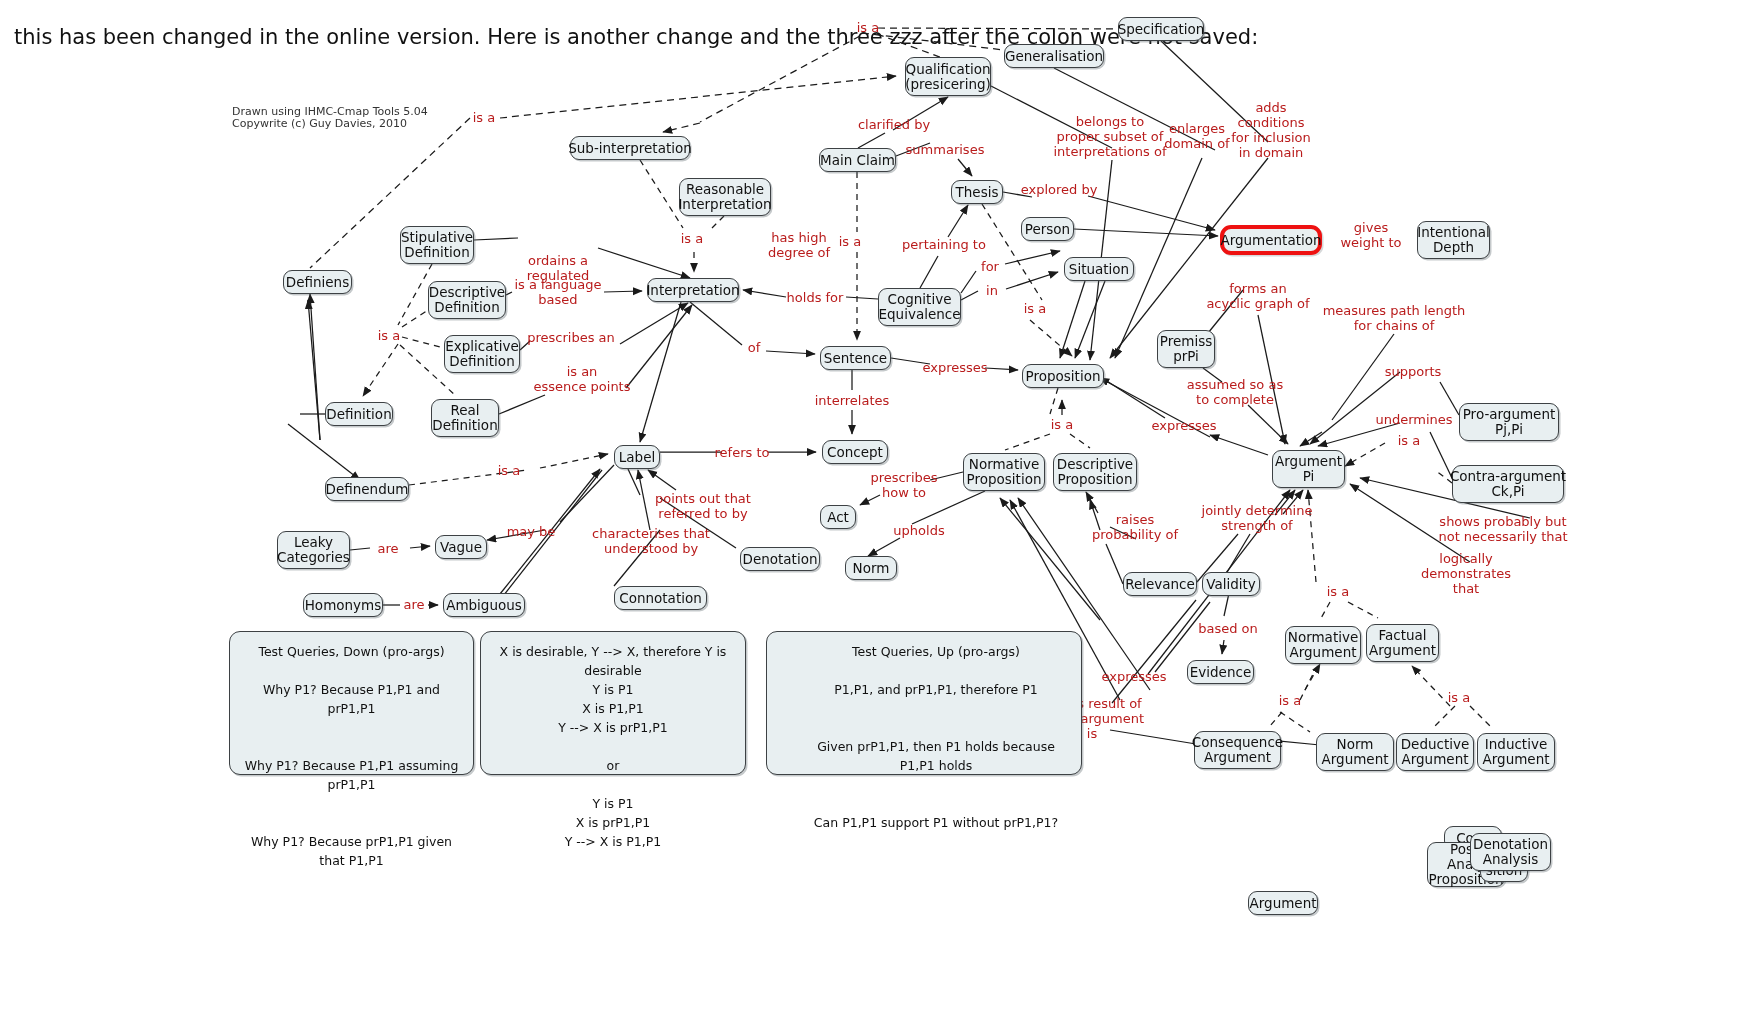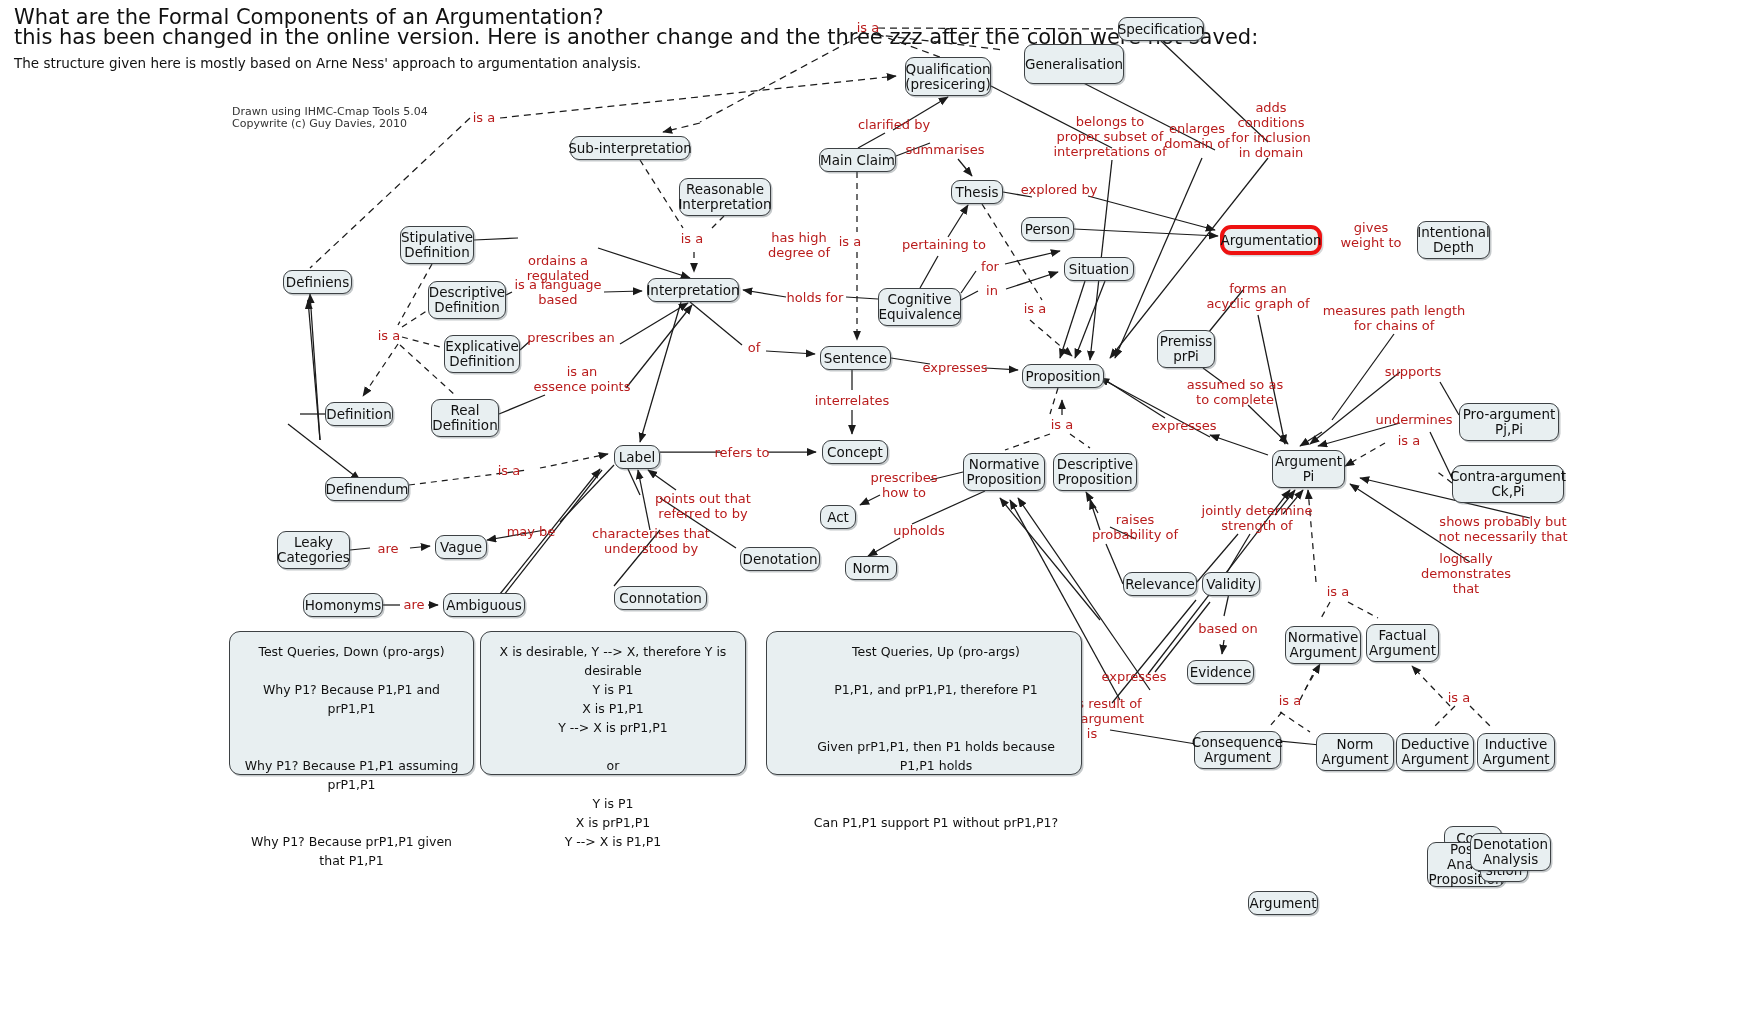--- a/index.html
+++ b/index.html
@@ -31,23 +31,21 @@
 
   .lbl{position:absolute;font-size:13px;line-height:15px;color:#b91c1c;
        text-align:center;white-space:pre;transform:translate(-50%,-50%);
        background:transparent;}
 </style>
 </head>
 <body>
 
 <div id="canvas">
 
-  <div class="ttl" style="left:14px;top:4px;">What are the Formal Components of an Argumentation?</div>
   <div class="ttl" style="left:14px;top:24px;">this has been changed in the online version. Here is another change and the three zzz after the colon were not saved:</div>
-  <div class="sub" style="left:14px;top:55px;">The structure given here is mostly based on Arne Ness' approach to argumentation analysis.</div>
   <div class="credit" style="left:232px;top:106px;">Drawn using IHMC-Cmap Tools 5.04</div>
   <div class="credit" style="left:232px;top:118px;">Copywrite (c) Guy Davies, 2010</div>
 
   <svg id="edges" viewBox="0 0 1762 1032">
     <defs>
       <marker id="ah" markerWidth="11" markerHeight="11" refX="9.2" refY="4" orient="auto" markerUnits="userSpaceOnUse">
         <path d="M0,0 L10,4 L0,8 z" fill="#1a1a1a"></path>
       </marker>
     </defs>
     <g stroke="#1a1a1a" stroke-width="1.25" fill="none">
@@ -201,21 +199,21 @@
       <path d="M1100,620 L1000,498" marker-end="url(#ah)"></path>
 
       <path d="M1100,530 L1090,500" marker-end="url(#ah)"></path>
 
       <path d="M1475,838 L1462,828"></path>
     </g>
   </svg>
 
   <div id="node-layer">
       <div class="node" style="left: 1118px; top: 17px; width: 86px; height: 24px;">Specification</div>
-      <div class="node" style="left: 1004px; top: 44px; width: 100px; height: 40px; margin-left: 20px;">Generalisation</div>
+      <div class="node" style="left: 1004px; top: 44px; width: 100px; height: 24px;">Generalisation</div>
       <div class="node" style="left: 905px; top: 57px; width: 86px; height: 39px;">Qualification
 (presicering)</div>
       <div class="node" style="left: 570px; top: 136px; width: 120px; height: 24px;">Sub-interpretation</div>
       <div class="node" style="left: 819px; top: 148px; width: 77px; height: 24px;">Main Claim</div>
       <div class="node" style="left: 679px; top: 178px; width: 92px; height: 38px;">Reasonable
 Interpretation</div>
       <div class="node" style="left: 951px; top: 180px; width: 52px; height: 24px;">Thesis</div>
       <div class="node" style="left: 1021px; top: 217px; width: 53px; height: 24px;">Person</div>
       <div class="node sel" style="left: 1220px; top: 225px; width: 102px; height: 30px;">Argumentation</div>
       <div class="node" style="left: 1417px; top: 221px; width: 73px; height: 38px;">Intentional

